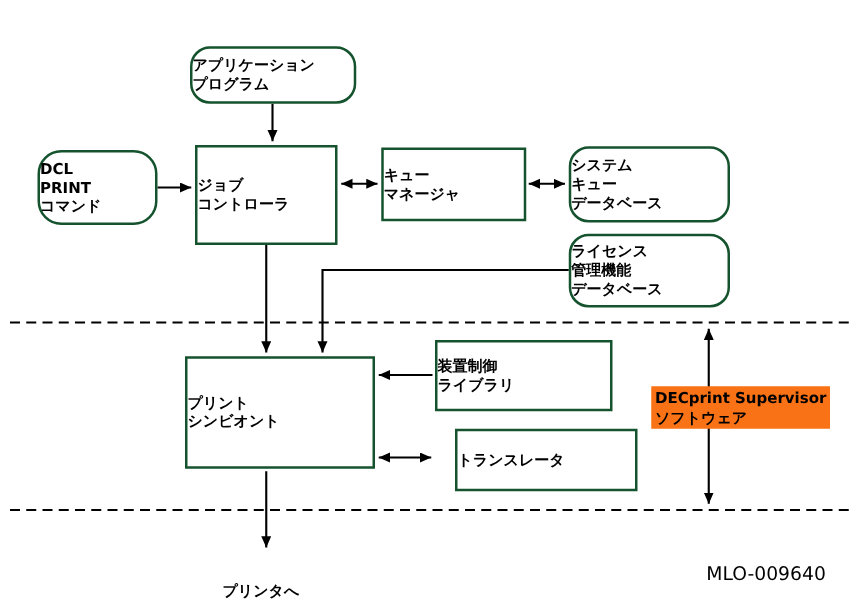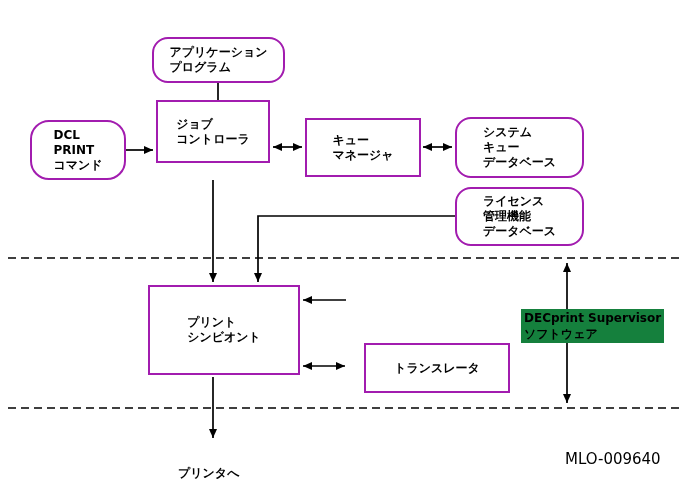--- a/index.html
+++ b/index.html
@@ -7,44 +7,43 @@
     position:relative;
     width:689px;height:486px;
     background:#fff;
     font-family:"DejaVu Sans","Liberation Sans",sans-serif;
     overflow:hidden;
   }
   #connectors{position:absolute;left:0;top:0;width:689px;height:486px;}
   .node{
     position:absolute;
     box-sizing:border-box;
-    border:2px solid #a21caf;
+    border:2px solid #14532d;
     background:#fff;
     display:flex;
     align-items:center;
-    justify-content:center;
     font-weight:bold;
     font-size:12px;
     line-height:15px;
     color:#000;
   }
   .node .txt{text-align:left;white-space:nowrap;}
   .node .txt span{display:block;}
   .rounded{border-radius:16px;}
   .rounded-lg{border-radius:19px;}
   .freelabel{
     position:absolute;
     font-weight:bold;
     font-size:12px;
     line-height:16px;
     color:#000;
     white-space:nowrap;
   }
   .freelabel span{display:block;}
-  #supervisor-label{background:#15803d;padding:1px 3px;}
+  #supervisor-label{background:#f97316;padding:1px 3px;}
   #figure-id{font-weight:normal;font-size:15px;}
 </style>
 </head>
 <body>
 
 <div id="canvas">
 
   <svg id="connectors" viewBox="0 0 689 486" xmlns="http://www.w3.org/2000/svg">
     <defs>
       <marker id="ah" markerUnits="userSpaceOnUse" markerWidth="10" markerHeight="9" refX="9" refY="4" orient="auto-start-reverse">
@@ -75,21 +74,21 @@
   </div>
 
   <div class="node rounded-lg" style="left:30px;top:120px;width:96px;height:60px">
     <div class="txt">
       <span>DCL</span>
       <span>PRINT</span>
       <span>コマンド</span>
     </div>
   </div>
 
-  <div class="node" style="left:156px;top:100px;width:114px;height:63px">
+  <div class="node" style="left:156px;top:116px;width:114px;height:80px">
     <div class="txt">
       <span>ジョブ</span>
       <span>コントローラ</span>
     </div>
   </div>
 
   <div class="node" style="left:305px;top:118px;width:116px;height:59px">
     <div class="txt">
       <span>キュー</span>
       <span>マネージャ</span>
@@ -112,20 +111,26 @@
     </div>
   </div>
 
   <div class="node" style="left:148px;top:285px;width:152px;height:90px">
     <div class="txt">
       <span>プリント</span>
       <span>シンビオント</span>
     </div>
   </div>
 
+  <div class="node" style="left:348px;top:272px;width:142px;height:57px">
+    <div class="txt">
+      <span>装置制御</span>
+      <span>ライブラリ</span>
+    </div>
+  </div>
 
   <div class="node" style="left:364px;top:343px;width:146px;height:50px">
     <div class="txt">
       <span>トランスレータ</span>
     </div>
   </div>
 
   <div class="freelabel" id="supervisor-label" style="left:521px;top:309px">
     <span>DECprint Supervisor</span>
     <span>ソフトウェア</span>

